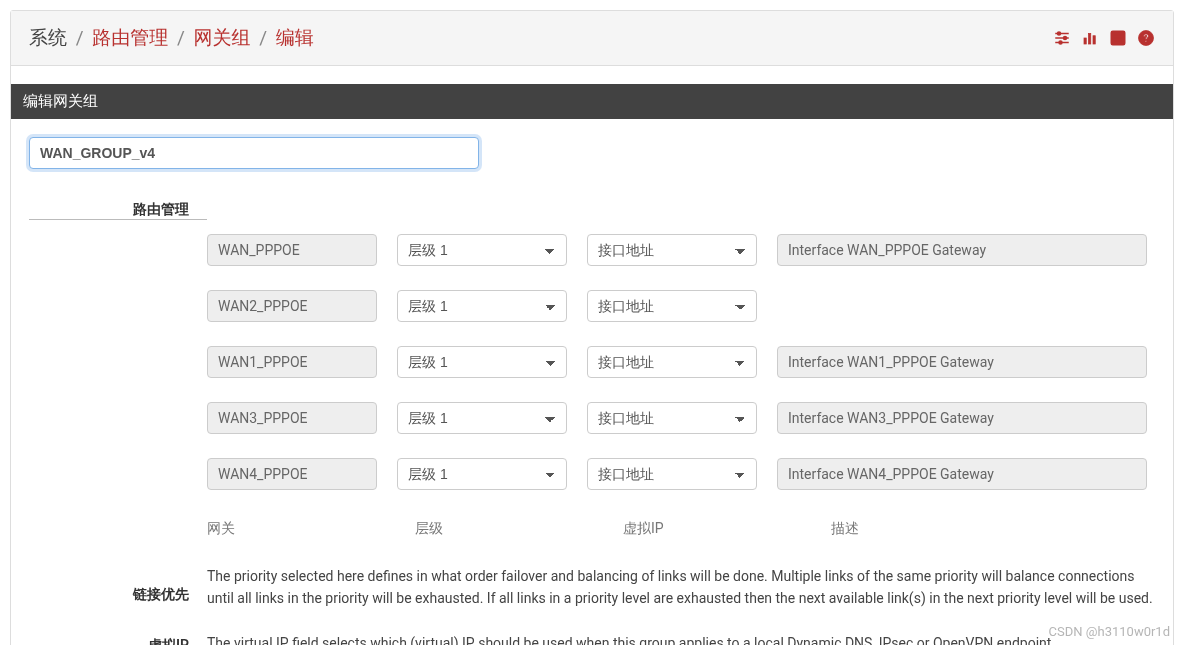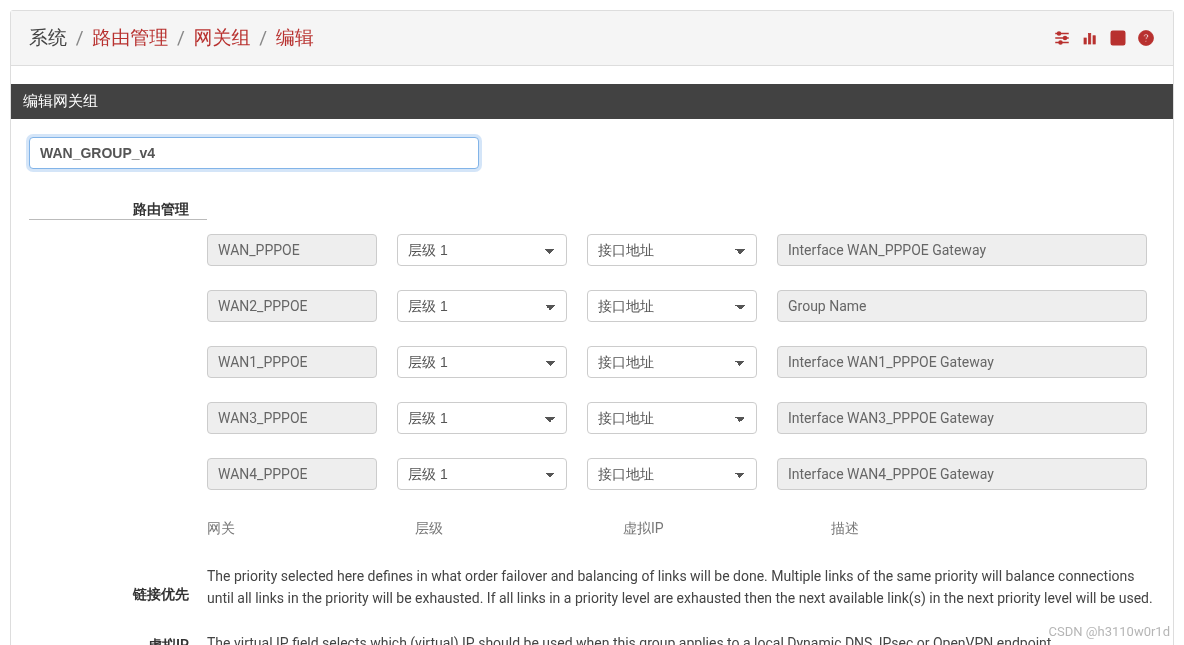--- a/index.html
+++ b/index.html
@@ -206,21 +206,20 @@
       </div>
     </div>
 
     <div class="row">
       <div class="label-col-plain"></div>
       <div class="field-col">
         <div class="gw-grid">
           <div class="readonly-box">WAN2_PPPOE</div>
           <select class="select-box"><option>层级 1</option></select>
           <select class="select-box"><option>接口地址</option></select>
-          <div class="readonly-box">Group Name</div>
         </div>
       </div>
     </div>
 
     <div class="row">
       <div class="label-col-plain"></div>
       <div class="field-col">
         <div class="gw-grid">
           <div class="readonly-box">WAN1_PPPOE</div>
           <select class="select-box"><option>层级 1</option></select>

